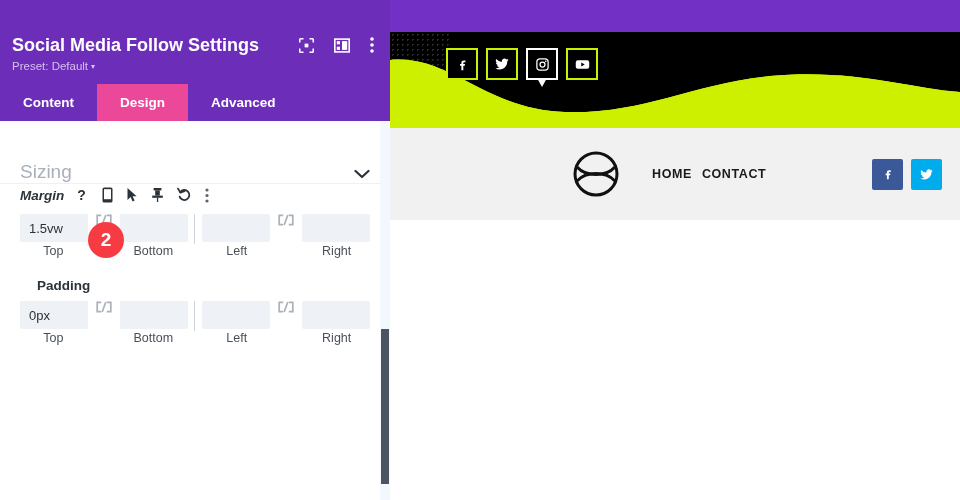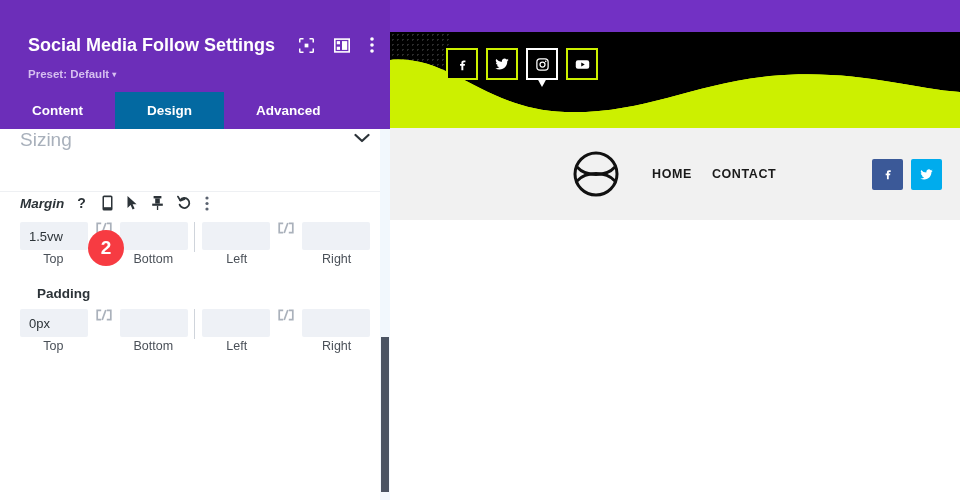--- a/index.html
+++ b/index.html
@@ -27,60 +27,60 @@
   .settings-panel {
     position: absolute; left: 0; top: 0;
     width: 390px; height: 500px;
     background: #ffffff;
     display: flex; flex-direction: column;
     z-index: 5;
     box-shadow: 0 0 0 0 rgba(0,0,0,0);
   }
   .panel-head {
     background: #6c2eb9;
-    padding: 34px 14px 10px 28px;
+    padding: 34px 14px 10px 12px;
     position: relative;
     flex: 0 0 auto;
   }
   .panel-title-row { display: flex; align-items: center; }
   .panel-title {
     font-size: 18px; font-weight: bold; color: #ffffff;
     flex: 1 1 auto; line-height: 22px;
   }
   .head-icons { display: flex; align-items: center; gap: 20px; padding-right: 2px; }
   .head-icon { cursor: pointer; display: block; line-height: 0; }
   .preset-row {
-    margin-top: 12px; font-size: 11.5px; font-weight: bold;
+    margin-top: 4px; font-size: 11.5px; font-weight: normal;
     color: #d6bff0; cursor: pointer; display: inline-block;
   }
   .preset-caret { font-size: 8px; margin-left: 3px; vertical-align: middle; }
 
   
   .tabs {
     display: flex; background: #6c2eb9;
     height: 37px; flex: 0 0 auto;
   }
   .tab {
     display: flex; align-items: center; justify-content: center;
     font-size: 13.5px; font-weight: bold; color: #ffffff;
-    padding: 0 32px; cursor: pointer; height: 100%;
-  }
-  .tab.active { background: #0369a1; text-align: center; }
+    padding: 0 23px; cursor: pointer; height: 100%;
+  }
+  .tab.active { background: #ec4899; text-align: center; }
 
   
   .panel-body {
     position: relative; flex: 1 1 auto;
     background: #ffffff; overflow: hidden;
   }
   .section {
     border-bottom: 1px solid #eef0f3;
     padding: 0 20px;
   }
   .section-head {
-    display: flex; align-items: flex-start;
+    display: flex; align-items: flex-end;
     height: 62px; cursor: pointer; gap: 36px;
   }
   .section-title {
     font-size: 19px; color: #a8b0bb; flex: 1 1 auto;
   }
   .section-title.open { color: #2b87da; }
   .section-actions { display: flex; align-items: center; gap: 14px; }
 
   .badge {
     display: inline-flex; align-items: center; justify-content: center;
@@ -188,21 +188,21 @@
     border-top: 9px solid #ffffff;
   }
   .lime-strip { width: 570px; height: 8px; background: #ccf000; }
   .header-row {
     width: 570px; height: 92px; background: #f1f1f1;
     display: flex; align-items: center; position: relative;
   }
   .logo-wrap { position: absolute; left: 182px; top: 22px; cursor: pointer; }
   .nav-links {
     position: absolute; left: 262px; top: 0; height: 92px;
-    display: flex; align-items: center; gap: 20px; justify-content: flex-end;
+    display: flex; align-items: center; gap: 10px; justify-content: flex-end;
   }
   .nav-link {
     font-size: 12.5px; font-weight: bold; color: #1a1a1a;
     letter-spacing: .6px; cursor: pointer;
   }
   .header-socials {
     position: absolute; right: 18px; top: 0; height: 92px;
     display: flex; align-items: center; gap: 8px;
   }
   .hs-btn {

